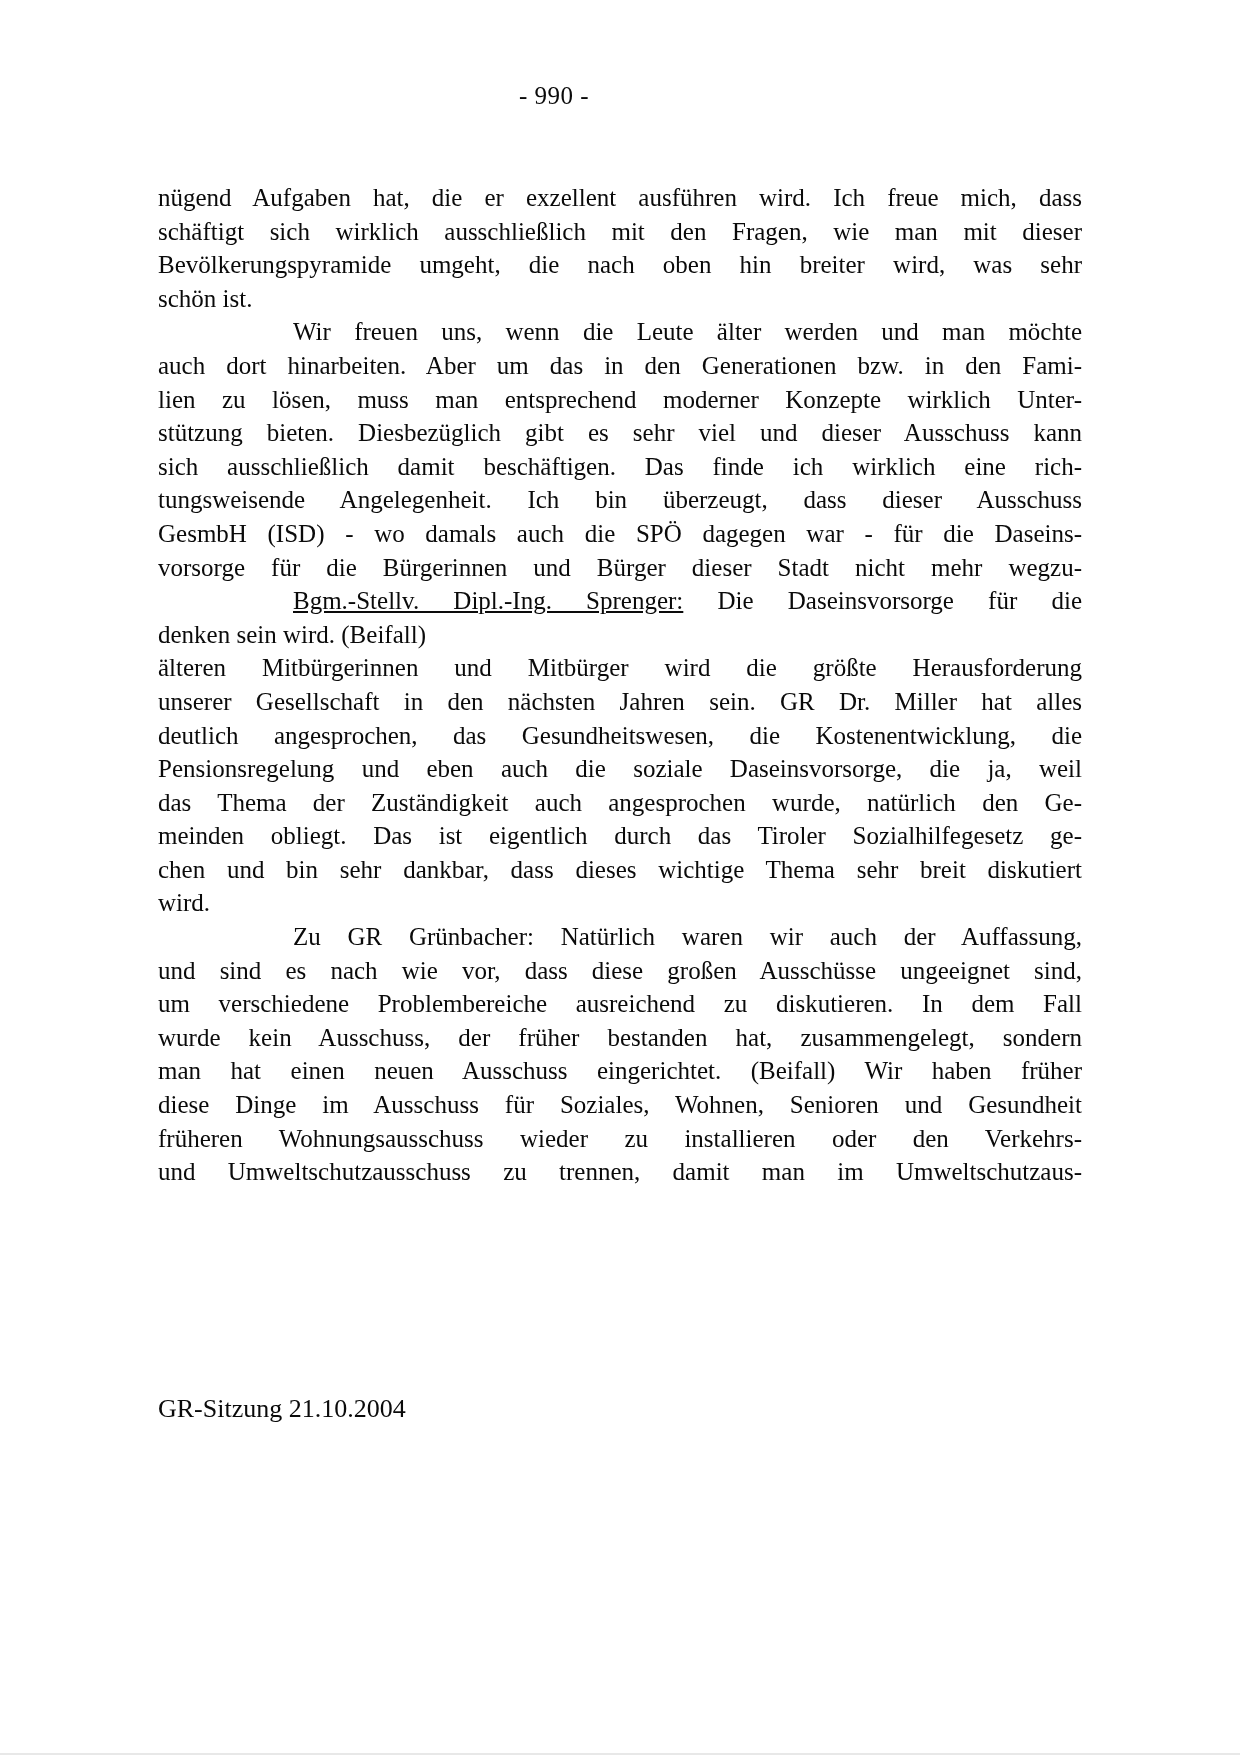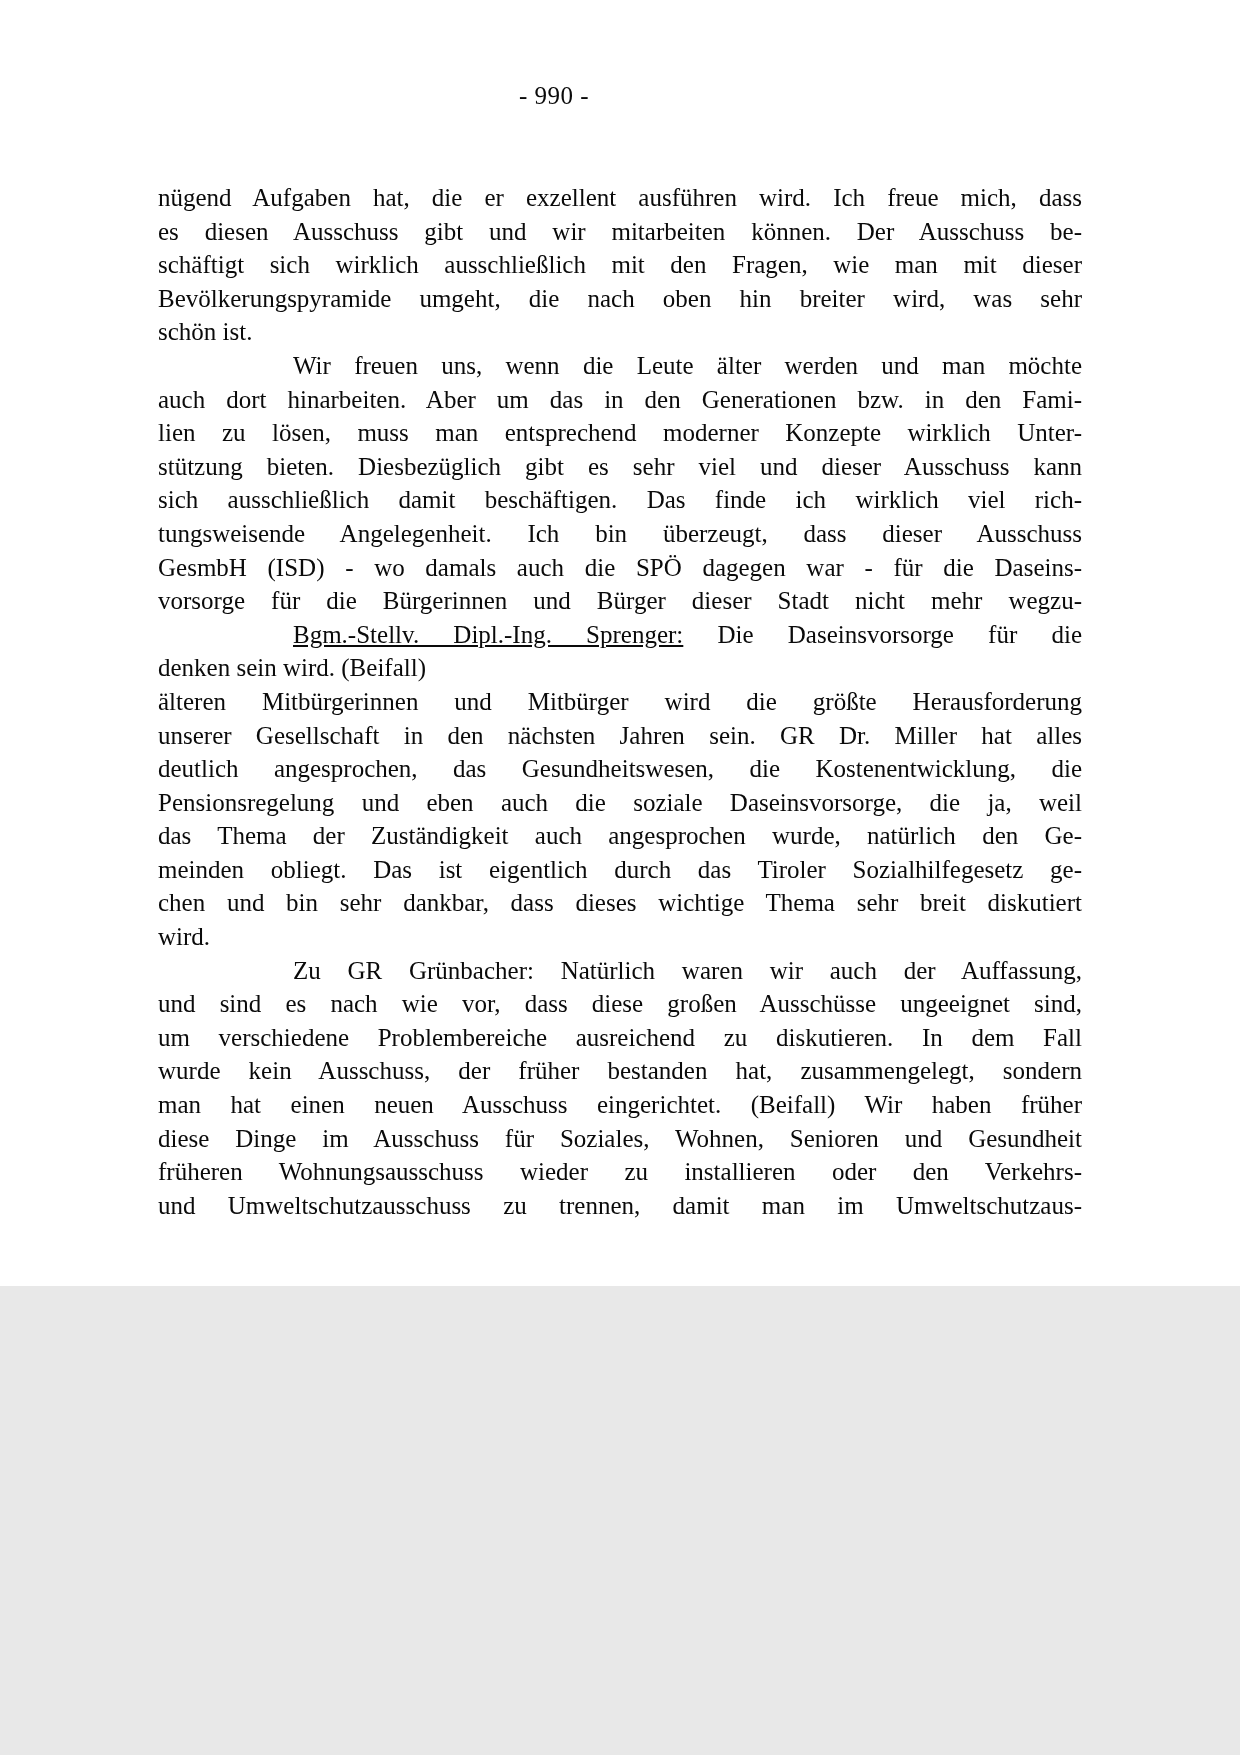--- a/index.html
+++ b/index.html
@@ -3,21 +3,21 @@
 <meta charset="utf-8">
 <style>
   html, body {
     margin: 0;
     padding: 0;
     background: #e8e8e8;
   }
   .page {
     position: relative;
     width: 1240px;
-    height: 1286px;
+    height: 1753px;
     margin: 0 auto;
     background: #ffffff;
     color: #0a0a0a;
     font-family: "Liberation Serif", "DejaVu Serif", serif;
     overflow: hidden;
   }
   .page-number {
     position: absolute;
     top: 82px;
     left: 0;
@@ -58,29 +58,28 @@
   }
 </style>
 </head>
 <body>
 
 <div class="page">
   <div class="page-number">- 990 -</div>
 
   <div class="text-block" id="text-block">
       <div class="line">nügend Aufgaben hat, die er exzellent ausführen wird. Ich freue mich, dass</div>
-      <div class="line">es diesen Ausschuss gibt und wir mitarbeiten können. Der Ausschuss be-</div>
       <div class="line">schäftigt sich wirklich ausschließlich mit den Fragen, wie man mit dieser</div>
       <div class="line">Bevölkerungspyramide umgeht, die nach oben hin breiter wird, was sehr</div>
       <div class="line para-end">schön ist.</div>
       <div class="line"><span class="indent"></span>Wir freuen uns, wenn die Leute älter werden und man möchte</div>
       <div class="line">auch dort hinarbeiten. Aber um das in den Generationen bzw. in den Fami-</div>
       <div class="line">lien zu lösen, muss man entsprechend moderner Konzepte wirklich Unter-</div>
       <div class="line">stützung bieten. Diesbezüglich gibt es sehr viel und dieser Ausschuss kann</div>
-      <div class="line">sich ausschließlich damit beschäftigen. Das finde ich wirklich viel rich-</div>
+      <div class="line">sich ausschließlich damit beschäftigen. Das finde ich wirklich eine rich-</div>
       <div class="line">tungsweisende Angelegenheit. Ich bin überzeugt, dass dieser Ausschuss</div>
       <div class="line">GesmbH (ISD) - wo damals auch die SPÖ dagegen war - für die Daseins-</div>
       <div class="line">vorsorge für die Bürgerinnen und Bürger dieser Stadt nicht mehr wegzu-</div>
       <div class="line"><span class="indent"></span><span class="speaker">Bgm.-Stellv. Dipl.-Ing. Sprenger:</span> Die Daseinsvorsorge für die</div>
       <div class="line para-end">denken sein wird. (Beifall)</div>
       <div class="line">älteren Mitbürgerinnen und Mitbürger wird die größte Herausforderung</div>
       <div class="line">unserer Gesellschaft in den nächsten Jahren sein. GR Dr. Miller hat alles</div>
       <div class="line">deutlich angesprochen, das Gesundheitswesen, die Kostenentwicklung, die</div>
       <div class="line">Pensionsregelung und eben auch die soziale Daseinsvorsorge, die ja, weil</div>
       <div class="line">das Thema der Zuständigkeit auch angesprochen wurde, natürlich den Ge-</div>

